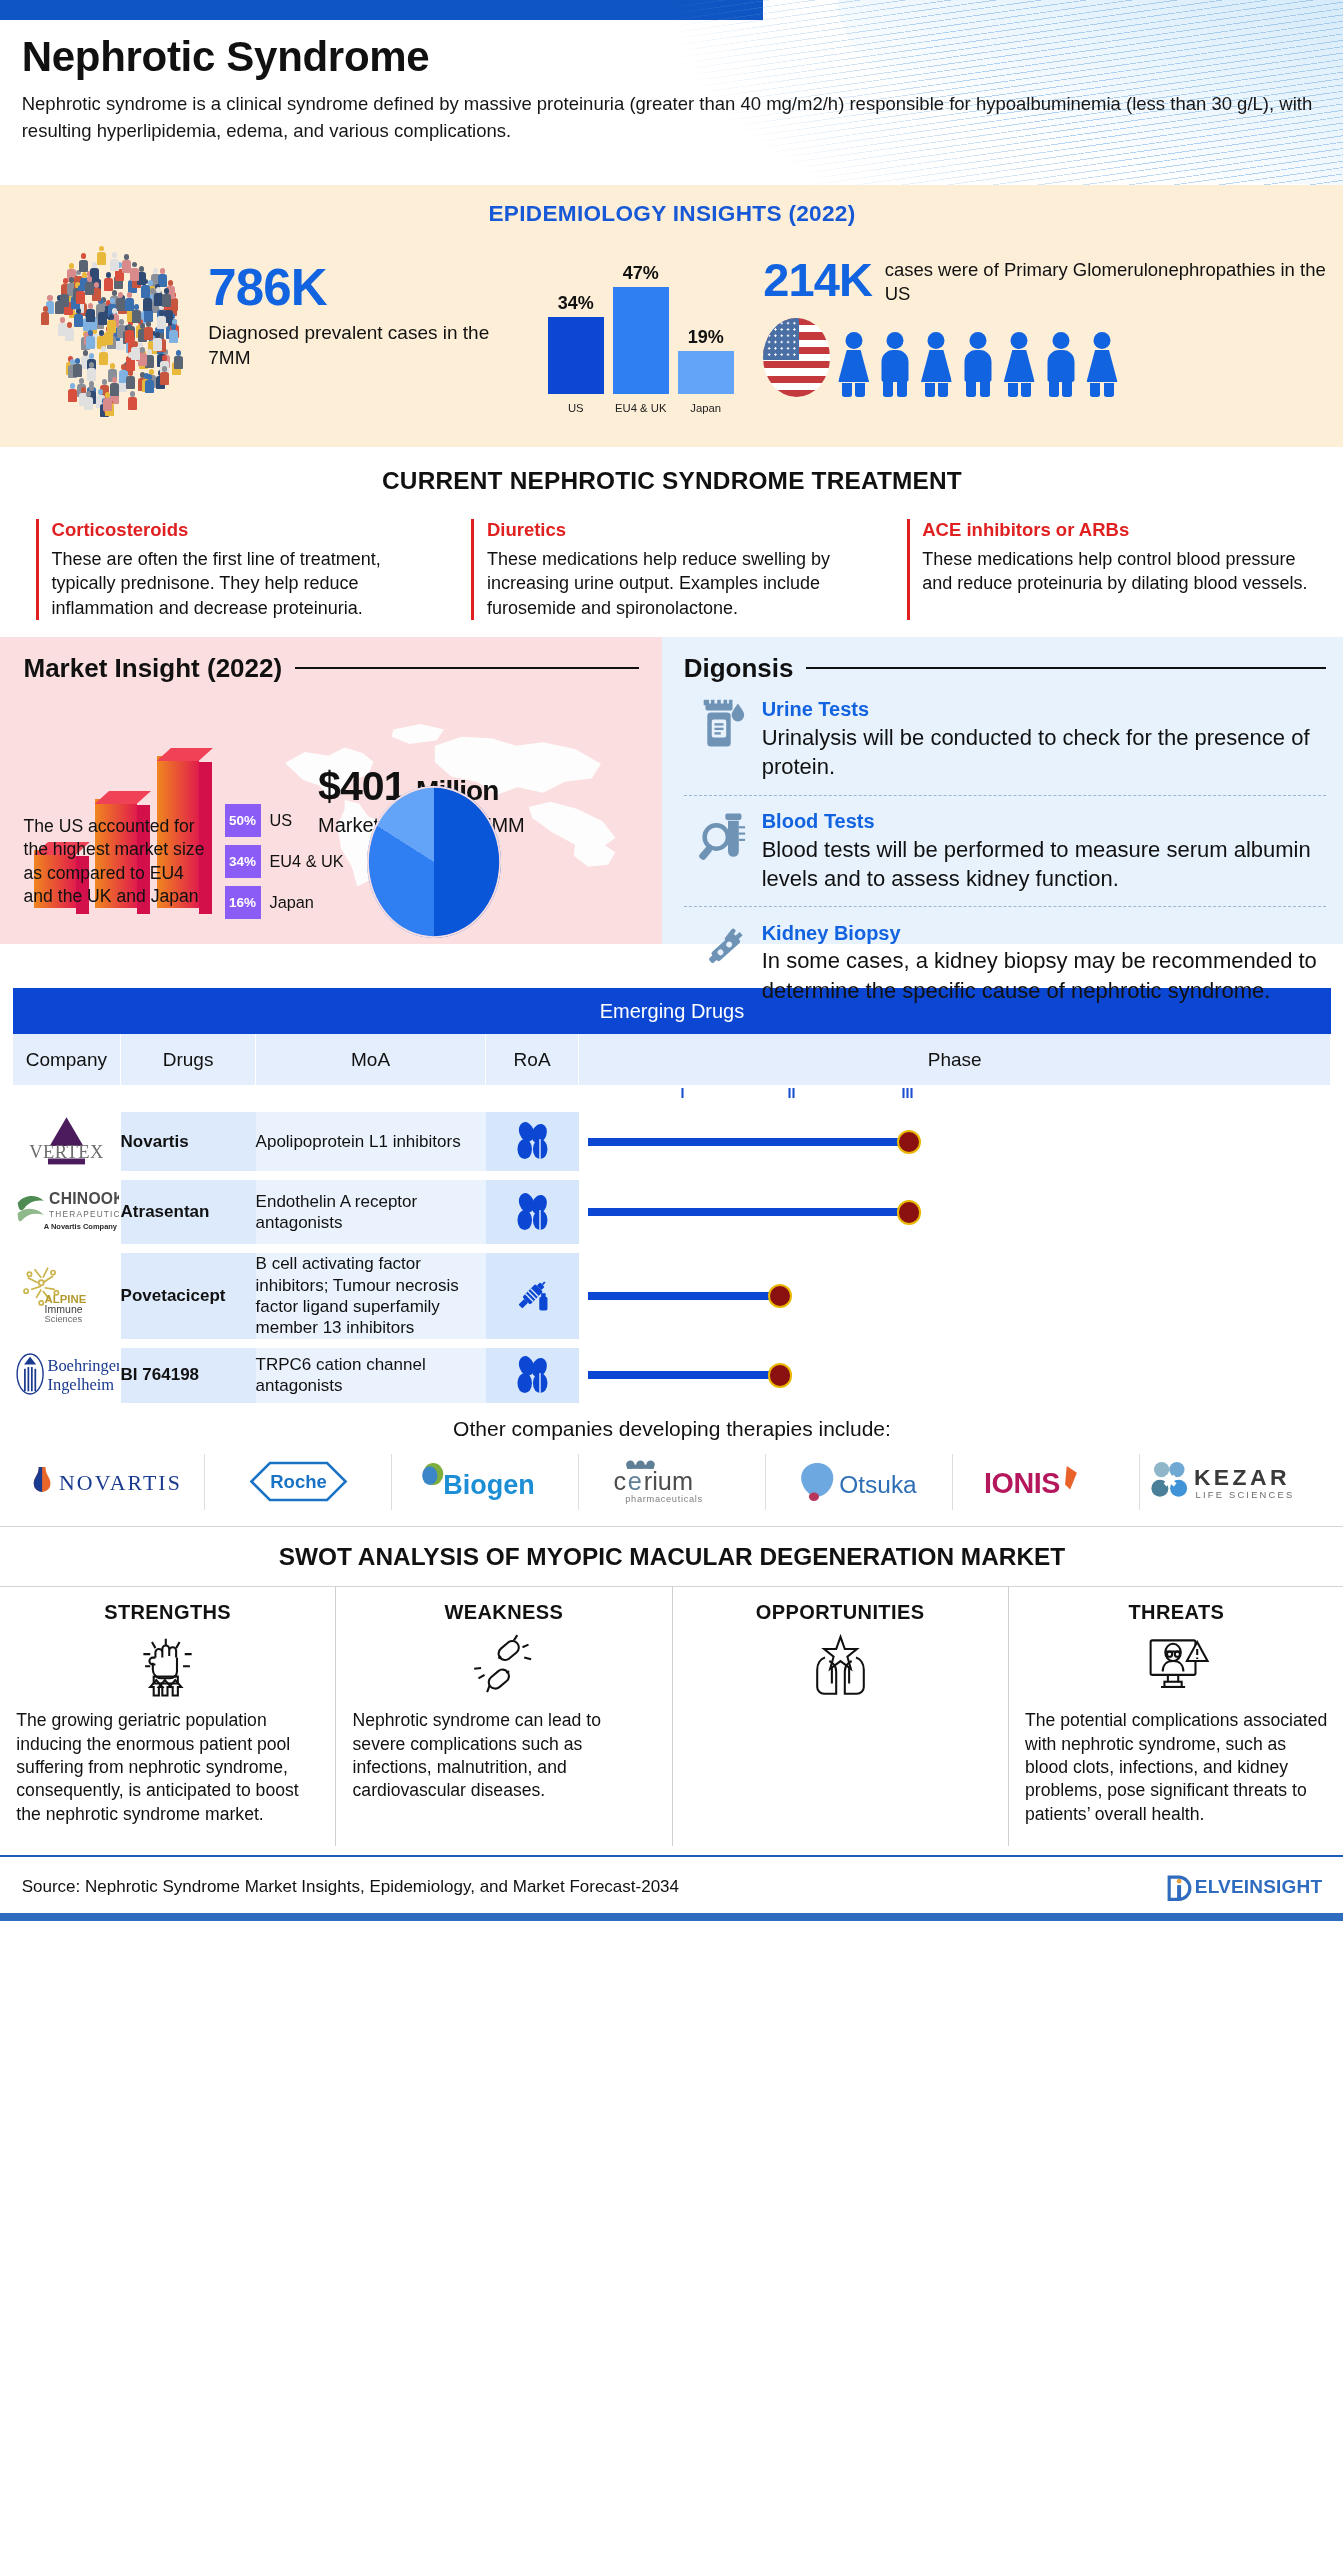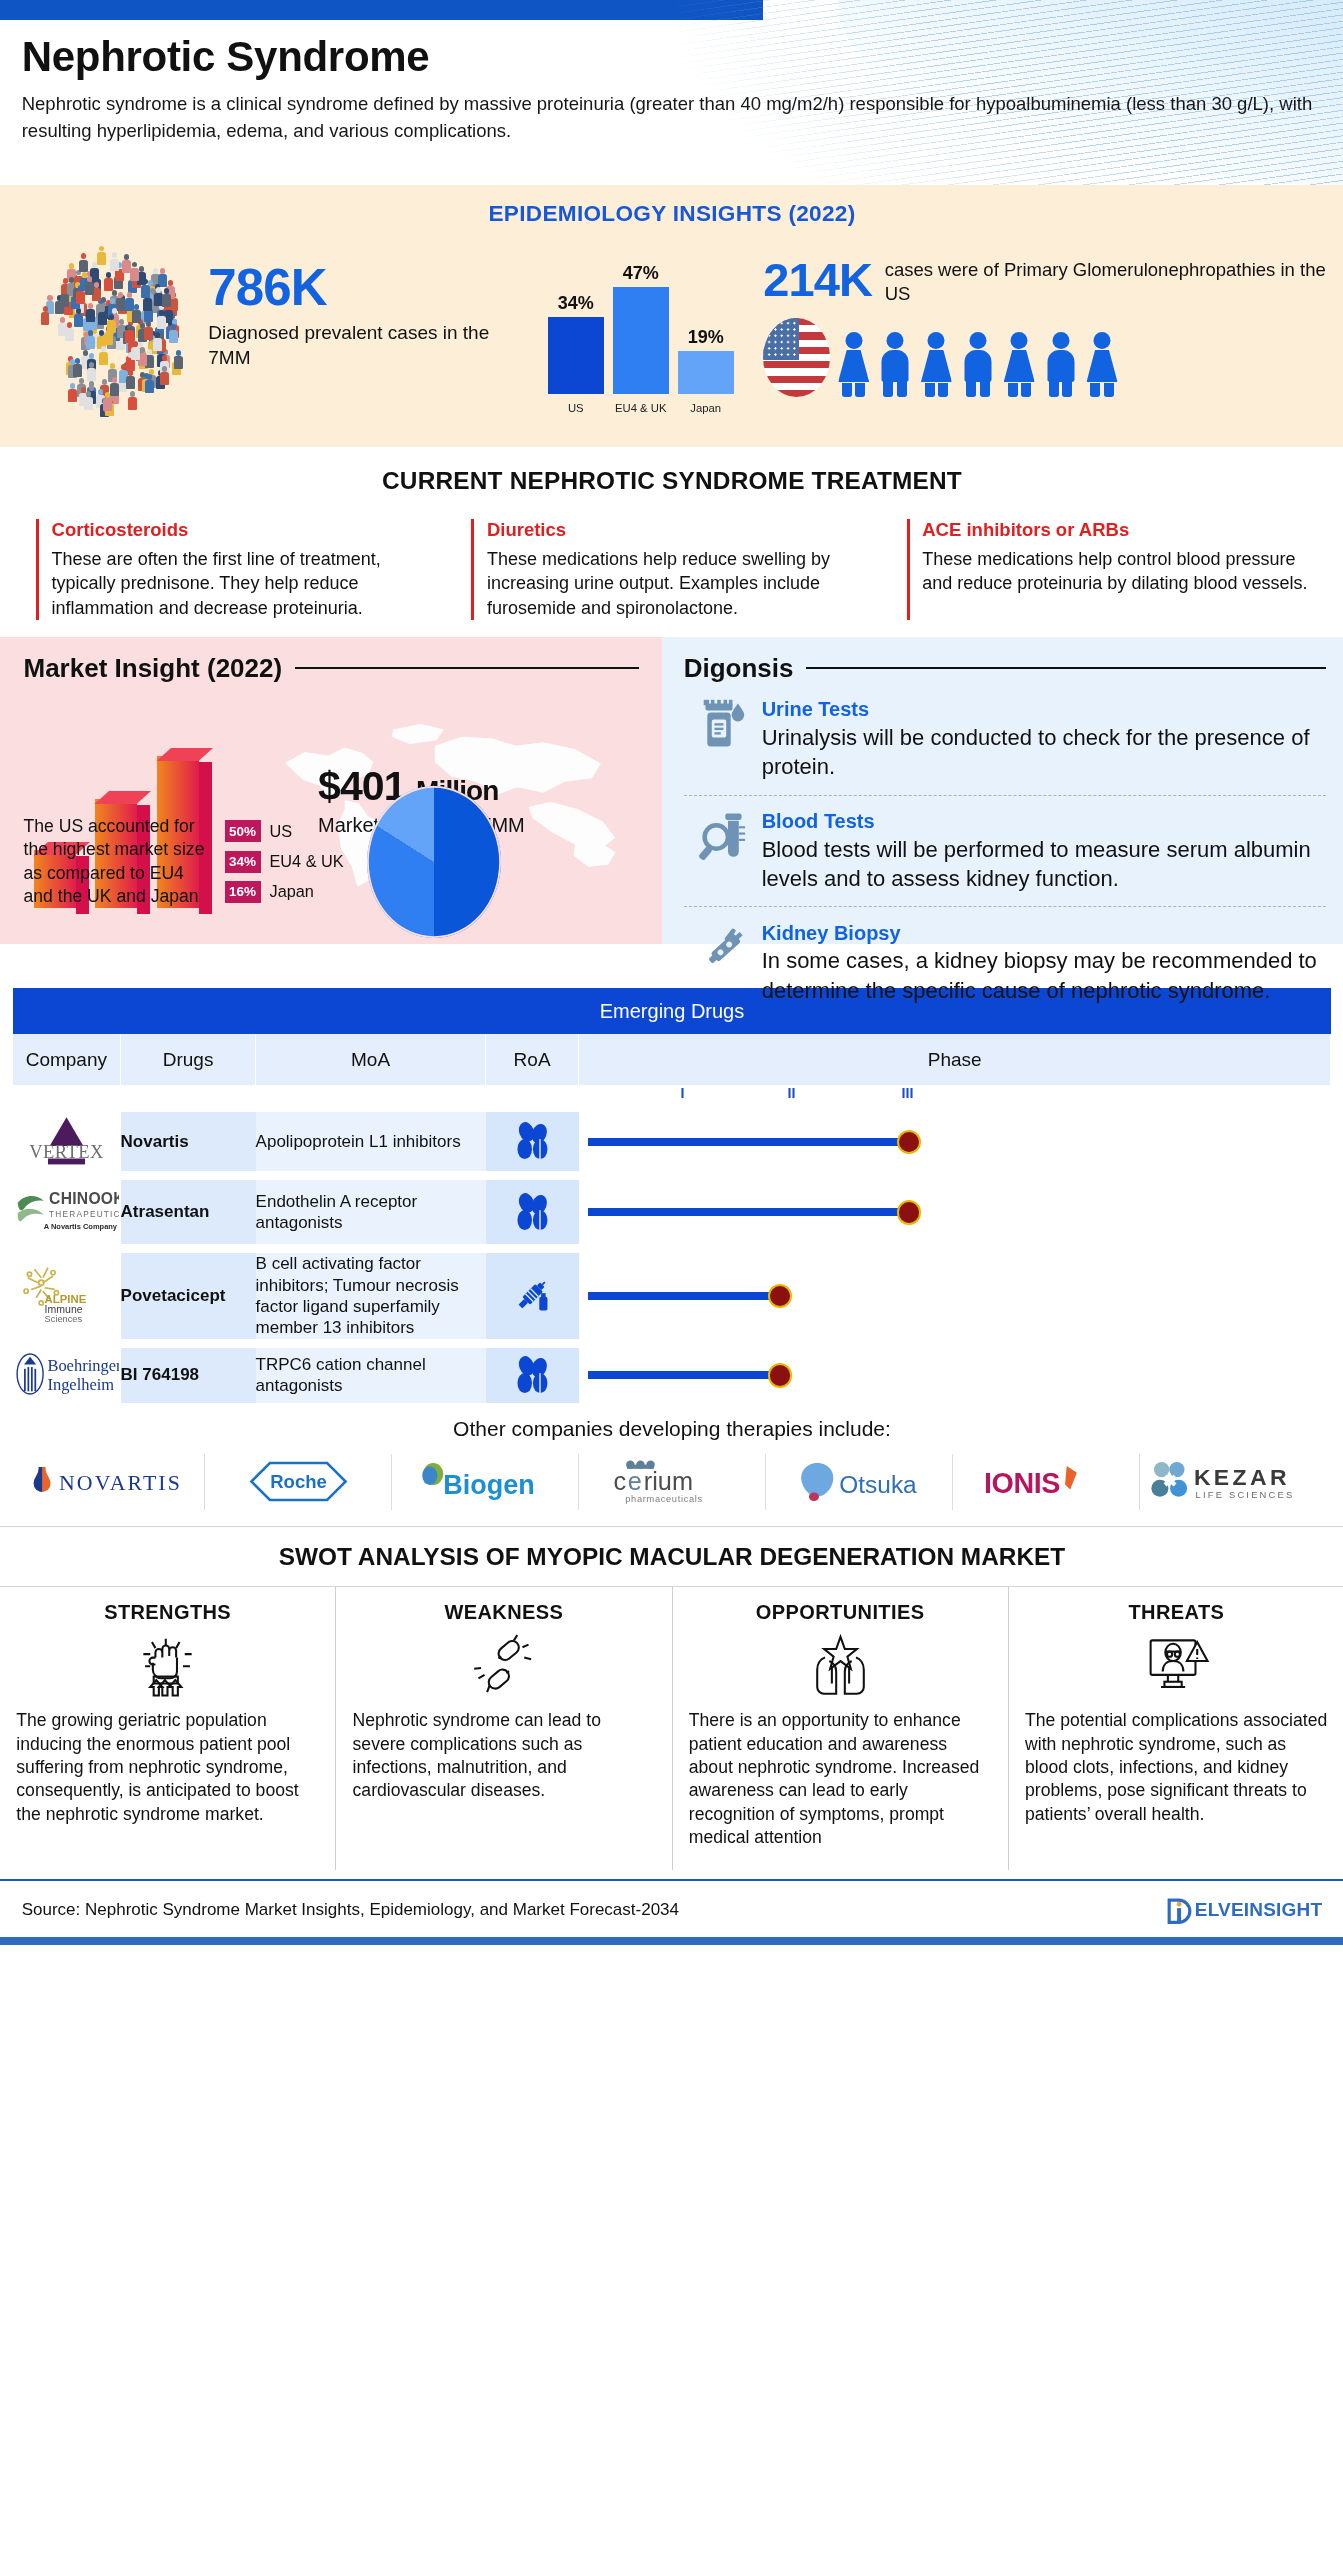--- a/index.html
+++ b/index.html
@@ -88,21 +88,21 @@
   .bar3d .top { position:absolute; top:-7.2px; left:0; width:42px; height:12.6px; background:#ef4257;
       transform: skewX(-48deg); transform-origin: bottom left; }
   .market-401 { position:absolute; left:318px; top:126px; }
   .m401 { font-size:41px; font-weight:bold; letter-spacing:-0.9px; }
   .m401 span.unit { font-size:28px; font-weight:bold; }
   .m401sub { font-size:20px; margin-top:4.5px; }
   .market-bottom { position:absolute; left:23.5px; bottom:6px; display:flex; align-items:center; width:632px; }
   .mb-text { font-size:17.6px; line-height:1.33; width:181px; }
   .legend { margin-left:20px; }
   .legrow { display:flex; align-items:center; margin:8.1px 0; }
-  .legbox { width:36px; height:22px; background:#be185d; color:#fff; font-size:13.5px; font-weight:bold;
+  .legbox { width:36px; height:33px; background:#8b5cf6; color:#fff; font-size:13.5px; font-weight:bold;
             display:flex; align-items:center; justify-content:center; }
   .leglab { font-size:16.3px; margin-left:9px; }
   .piewrap { margin-left:23.5px; }
   .pie { width:134px; height:152px; border-radius:50%; position:relative;
       background: conic-gradient(#0a56d8 0deg 180deg, #2f7ef2 180deg 302deg, #63a4f8 302deg 360deg);
       box-shadow: inset 0 0 0 1.8px #fbdfe0; }
   .pie::after{ content:""; position:absolute; inset:0; border-radius:50%;
       background:
         linear-gradient(to bottom, transparent 49.5%, #fbdfe0 49.5%, #fbdfe0 50.5%, transparent 50.5%) no-repeat;
       -webkit-mask-image: linear-gradient(to right, #000 0 50%, transparent 50% 100%);
@@ -1289,21 +1289,20 @@
       <div class="swot-col">
         <div class="swot-h">OPPORTUNITIES</div>
         <div class="swot-ico">
           <svg viewBox="0 0 80 76" width="69" height="67" fill="none" stroke="#111" stroke-width="2.4">
             <polygon points="40,6 45,20 59,20 48,29 52,43 40,34 28,43 32,29 21,20 35,20"></polygon>
             <path d="M22 30 c-6 2-9 8-9 14 v20 a8 8 0 0 0 8 8 h14 V46 c0-6-4-10-8-12"></path>
             <path d="M58 30 c6 2 9 8 9 14 v20 a8 8 0 0 1-8 8 H45 V46 c0-6 4-10 8-12"></path>
             <path d="M30 42 v18 M50 42 v18"></path>
           </svg>
         </div>
-        <div class="swot-b">There is an opportunity to enhance patient education and awareness about nephrotic syndrome. Increased awareness can lead to early recognition of symptoms, prompt medical attention</div>
       </div>
 
       <div class="swot-col">
         <div class="swot-h">THREATS</div>
         <div class="swot-ico">
           <svg viewBox="0 0 80 76" width="69" height="67" fill="none" stroke="#111" stroke-width="2.4">
             <rect x="10" y="10" width="52" height="40" rx="2"></rect>
             <path d="M30 50 v8 M42 50 v8 M22 64 h28"></path>
             <rect x="26" y="58" width="20" height="6"></rect>
             <ellipse cx="36" cy="24" rx="9" ry="10"></ellipse>

